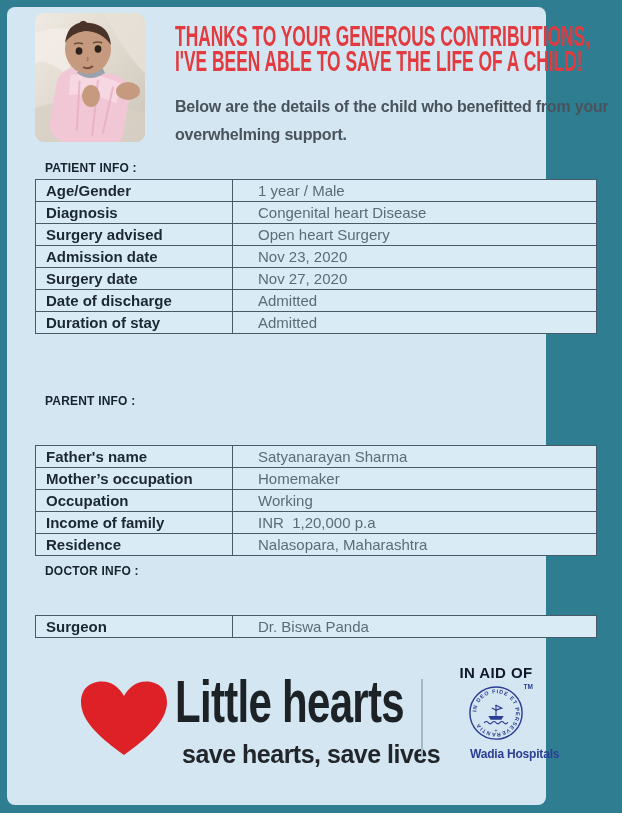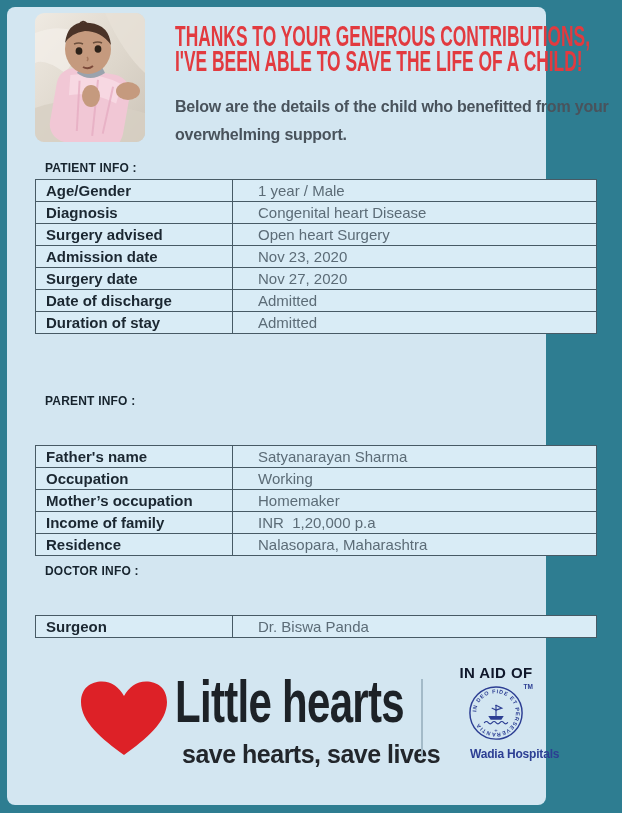--- a/index.html
+++ b/index.html
@@ -223,26 +223,26 @@
   </table>
 
   <div class="section-heading h-parent">PARENT INFO :</div>
   <table class="info-table t-parent">
     <tbody>
       <tr>
         <td class="cell-label">Father's name</td>
         <td class="cell-value">Satyanarayan Sharma</td>
       </tr>
       <tr>
+        <td class="cell-label">Mother’s occupation</td>
+        <td class="cell-value">Homemaker</td>
+      </tr>
+      <tr>
         <td class="cell-label">Occupation</td>
         <td class="cell-value">Working</td>
-      </tr>
-      <tr>
-        <td class="cell-label">Mother’s occupation</td>
-        <td class="cell-value">Homemaker</td>
       </tr>
       <tr>
         <td class="cell-label">Income of family</td>
         <td class="cell-value">INR  1,20,000 p.a</td>
       </tr>
       <tr>
         <td class="cell-label">Residence</td>
         <td class="cell-value">Nalasopara, Maharashtra</td>
       </tr>
     </tbody>

